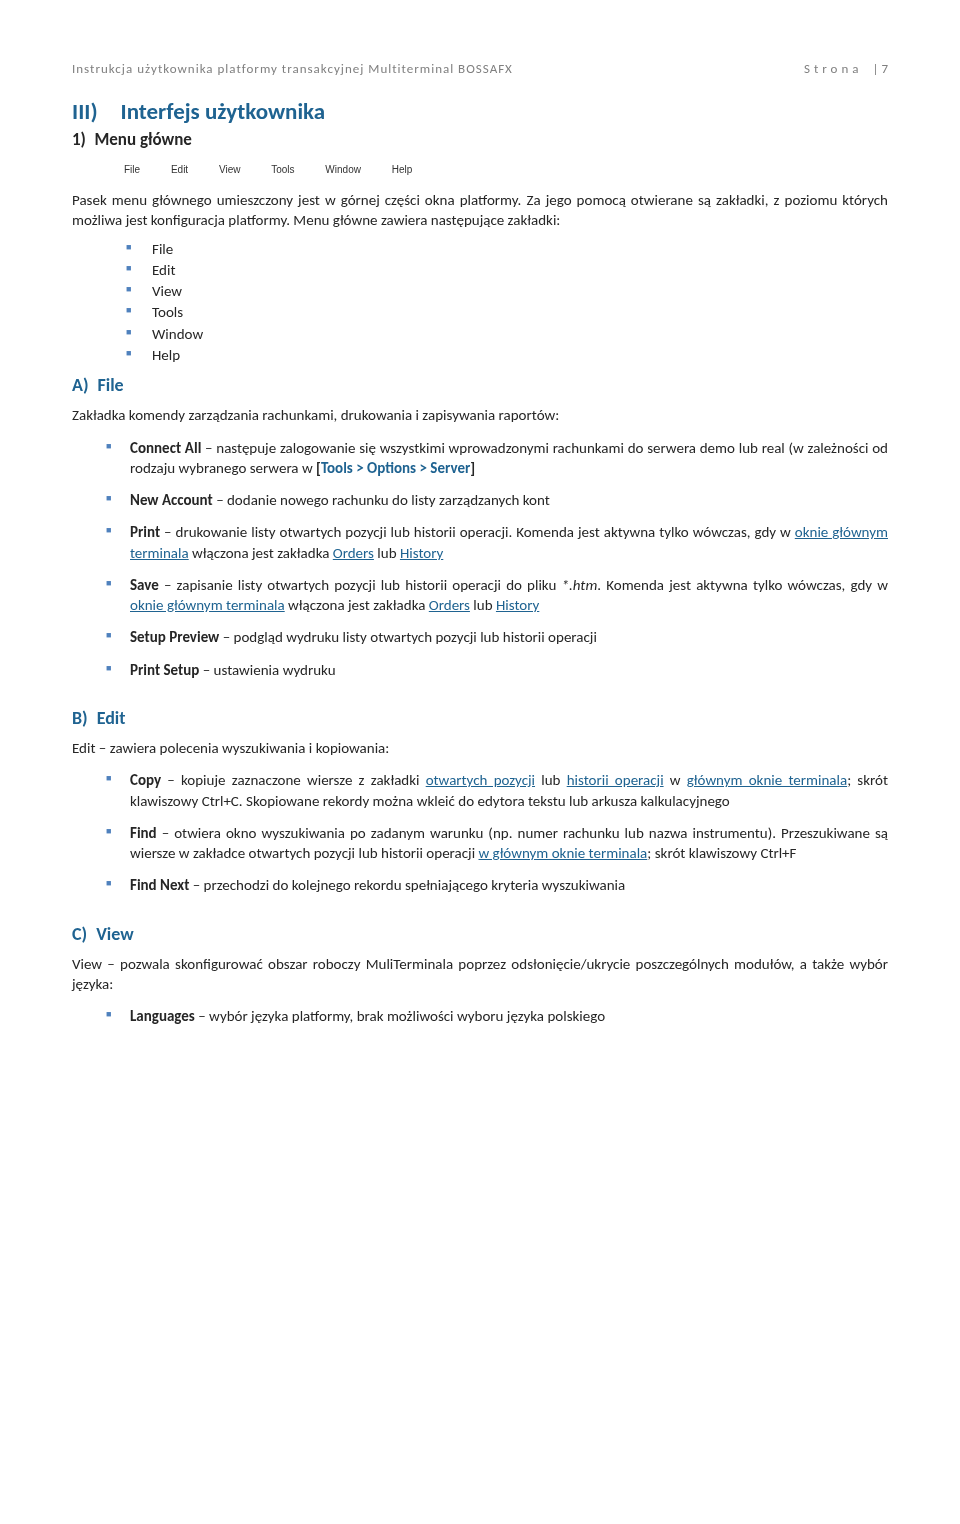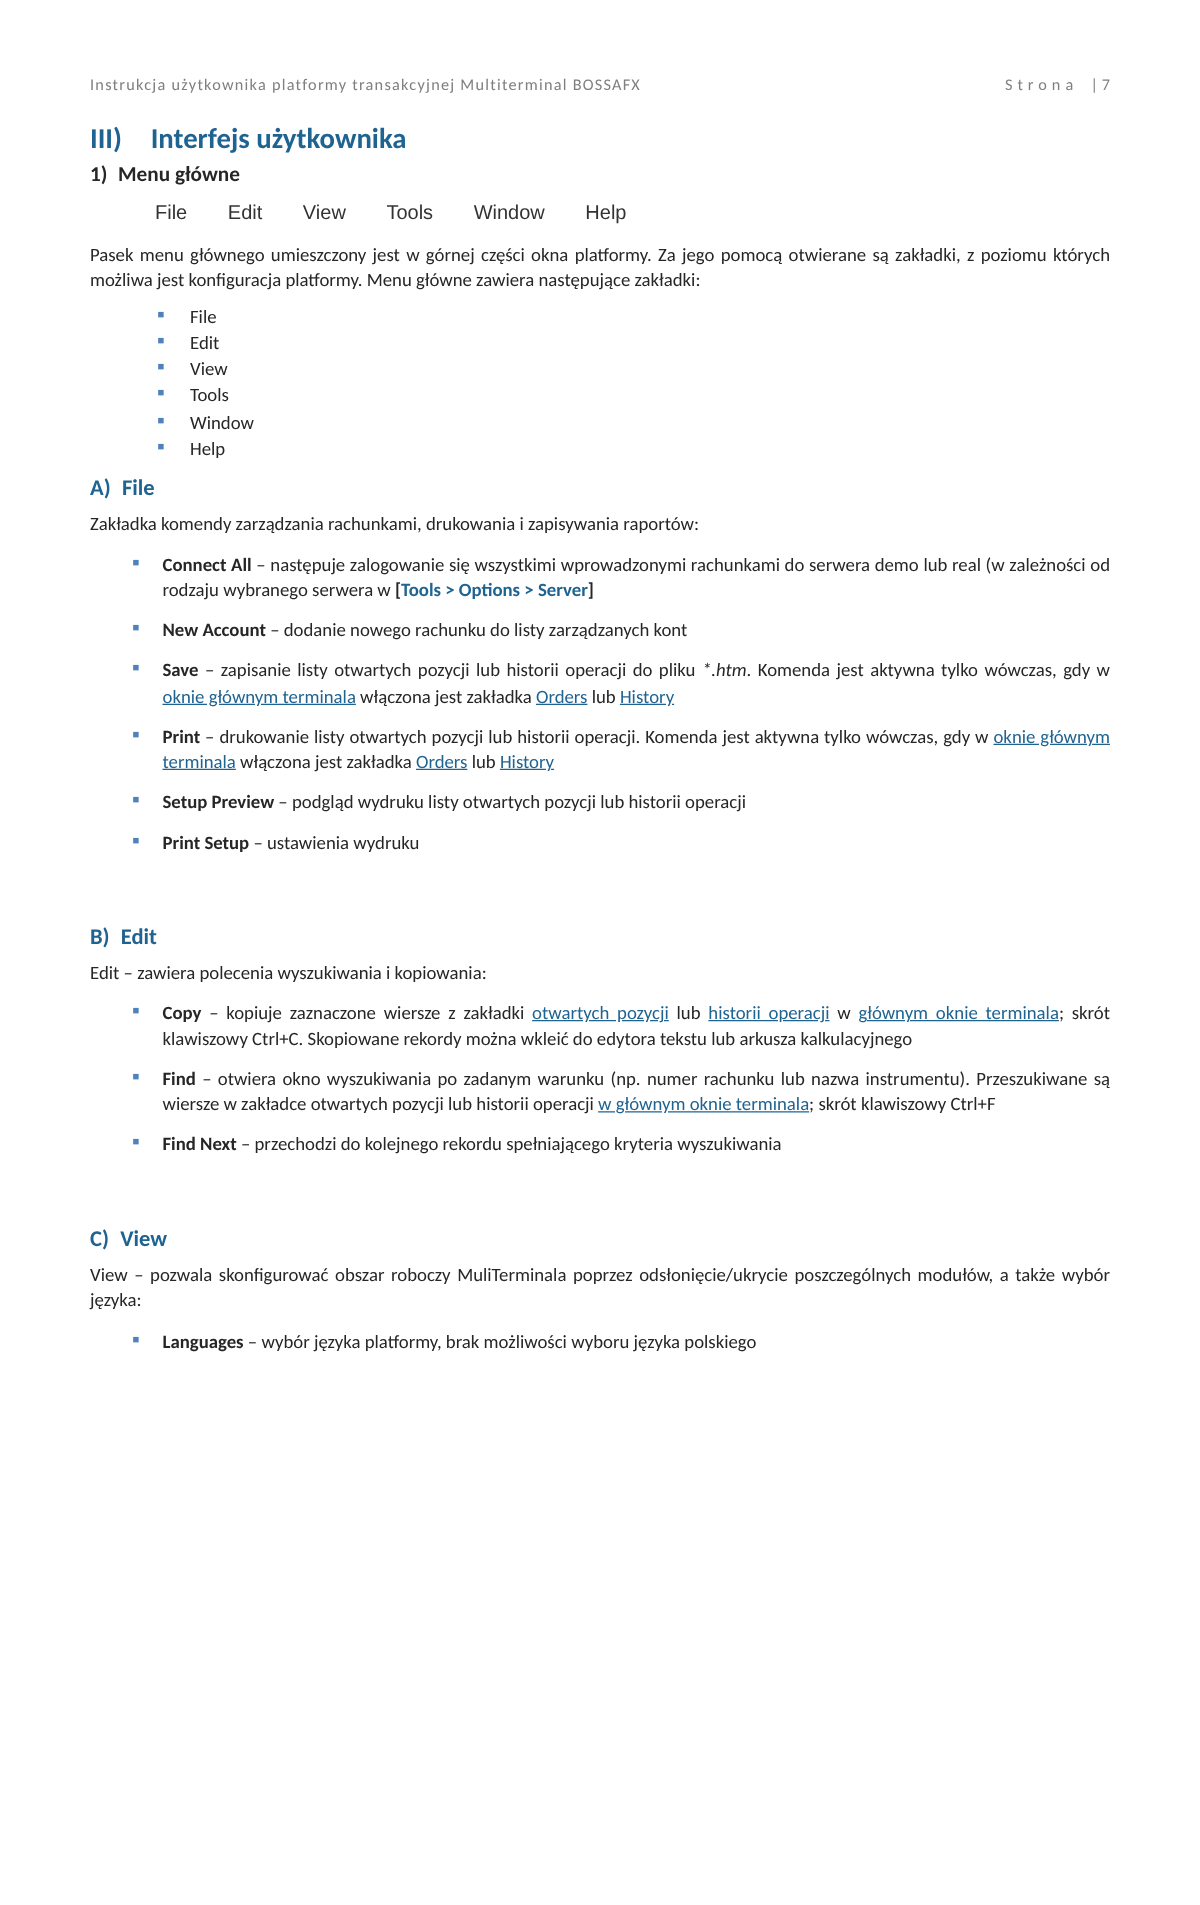--- a/index.html
+++ b/index.html
@@ -34,21 +34,21 @@
   h3.sub {
     color: #262626;
     font-size: 17px;
     font-weight: bold;
     margin: 0 0 6px 0;
   }
   .menu-img {
     display: inline-block;
     margin: 2px 0 8px 38px;
     font-family: Tahoma, Arial, sans-serif;
-    font-size: 16px;
+    font-size: 10px;
     color: #333;
   }
   .menu-img span { padding: 0 14px; }
   p.body { margin: 6px 0 8px 0; text-align: justify; }
   ul.sq {
     list-style: none;
     padding-left: 80px;
     margin: 4px 0 8px 0;
   }
   ul.sq > li { position: relative; padding-left: 0; margin: 1px 0; }
@@ -62,21 +62,21 @@
   }
   ul.sq.outer { padding-left: 58px; }
   ul.sq.outer > li { margin: 12px 0; text-align: justify; }
   ul.sq.outer > li::before { left: -24px; }
   h3.letter {
     color: #1f6391;
     font-size: 18px;
     font-weight: bold;
     margin: 6px 0 8px 0;
   }
-  h3.letter.big { margin-top: 52px; }
+  h3.letter.big { margin-top: 26px; }
   .b { font-weight: bold; }
   .toolsref { color: #1f6391; font-weight: bold; }
   .link { color: #1f6391; text-decoration: underline; }
   .it { font-style: italic; }
 </style>
 </head>
 <body>
 
 
 
@@ -116,24 +116,24 @@
 <p class="body">Zakładka komendy zarządzania rachunkami, drukowania i zapisywania raportów:</p>
 
 <ul class="sq outer">
   <li>
     <span class="b">Connect All</span><span> – następuje zalogowanie się wszystkimi wprowadzonymi rachunkami do serwera demo lub real (w zależności od rodzaju wybranego serwera w </span><span class="b">[</span><span class="toolsref">Tools &gt; Options &gt; Server</span><span class="b">]</span>
   </li>
   <li>
     <span class="b">New Account</span><span> – dodanie nowego rachunku do listy zarządzanych kont</span>
   </li>
   <li>
-    <span class="b">Save</span><span> – zapisanie listy otwartych pozycji lub historii operacji do pliku </span><span class="it">*.htm</span><span>. Komenda jest aktywna tylko wówczas, gdy w </span><span class="link">oknie głównym terminala</span><span> włączona jest zakładka </span><span class="link">Orders</span><span> lub </span><span class="link">History</span>
+    <span class="b">Print</span><span> – drukowanie listy otwartych pozycji lub historii operacji. Komenda jest aktywna tylko wówczas, gdy w </span><span class="link">oknie głównym terminala</span><span> włączona jest zakładka </span><span class="link">Orders</span><span> lub </span><span class="link">History</span>
   </li>
   <li>
-    <span class="b">Print</span><span> – drukowanie listy otwartych pozycji lub historii operacji. Komenda jest aktywna tylko wówczas, gdy w </span><span class="link">oknie głównym terminala</span><span> włączona jest zakładka </span><span class="link">Orders</span><span> lub </span><span class="link">History</span>
+    <span class="b">Save</span><span> – zapisanie listy otwartych pozycji lub historii operacji do pliku </span><span class="it">*.htm</span><span>. Komenda jest aktywna tylko wówczas, gdy w </span><span class="link">oknie głównym terminala</span><span> włączona jest zakładka </span><span class="link">Orders</span><span> lub </span><span class="link">History</span>
   </li>
   <li>
     <span class="b">Setup Preview</span><span> – podgląd wydruku listy otwartych pozycji lub historii operacji</span>
   </li>
   <li>
     <span class="b">Print Setup</span><span> – ustawienia wydruku</span>
   </li>
 </ul>
 
 <h3 class="letter big">B) Edit</h3>

